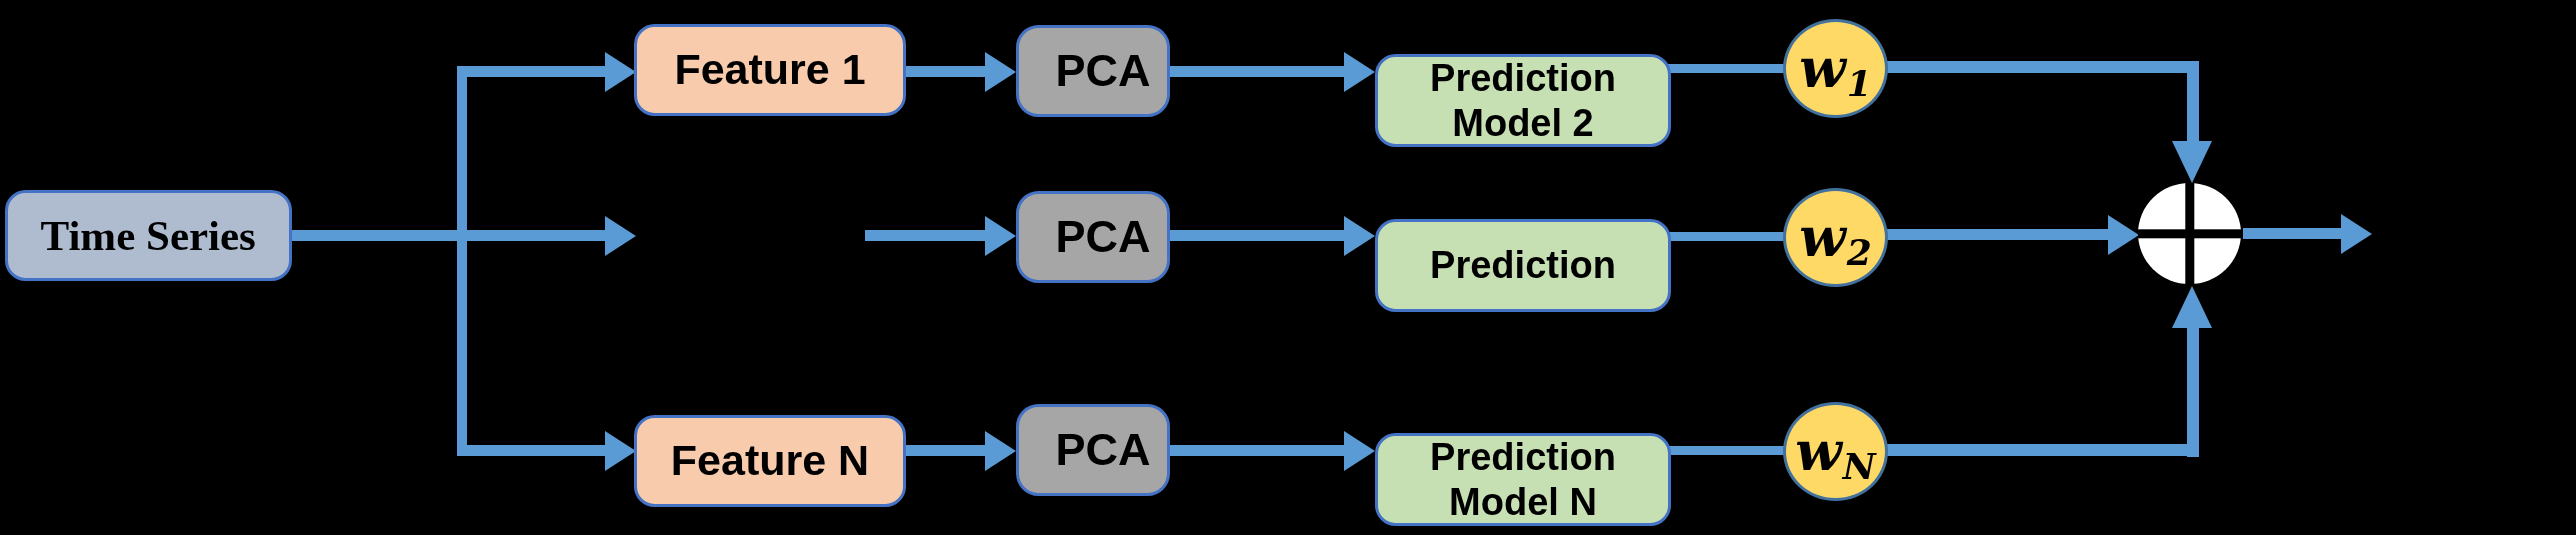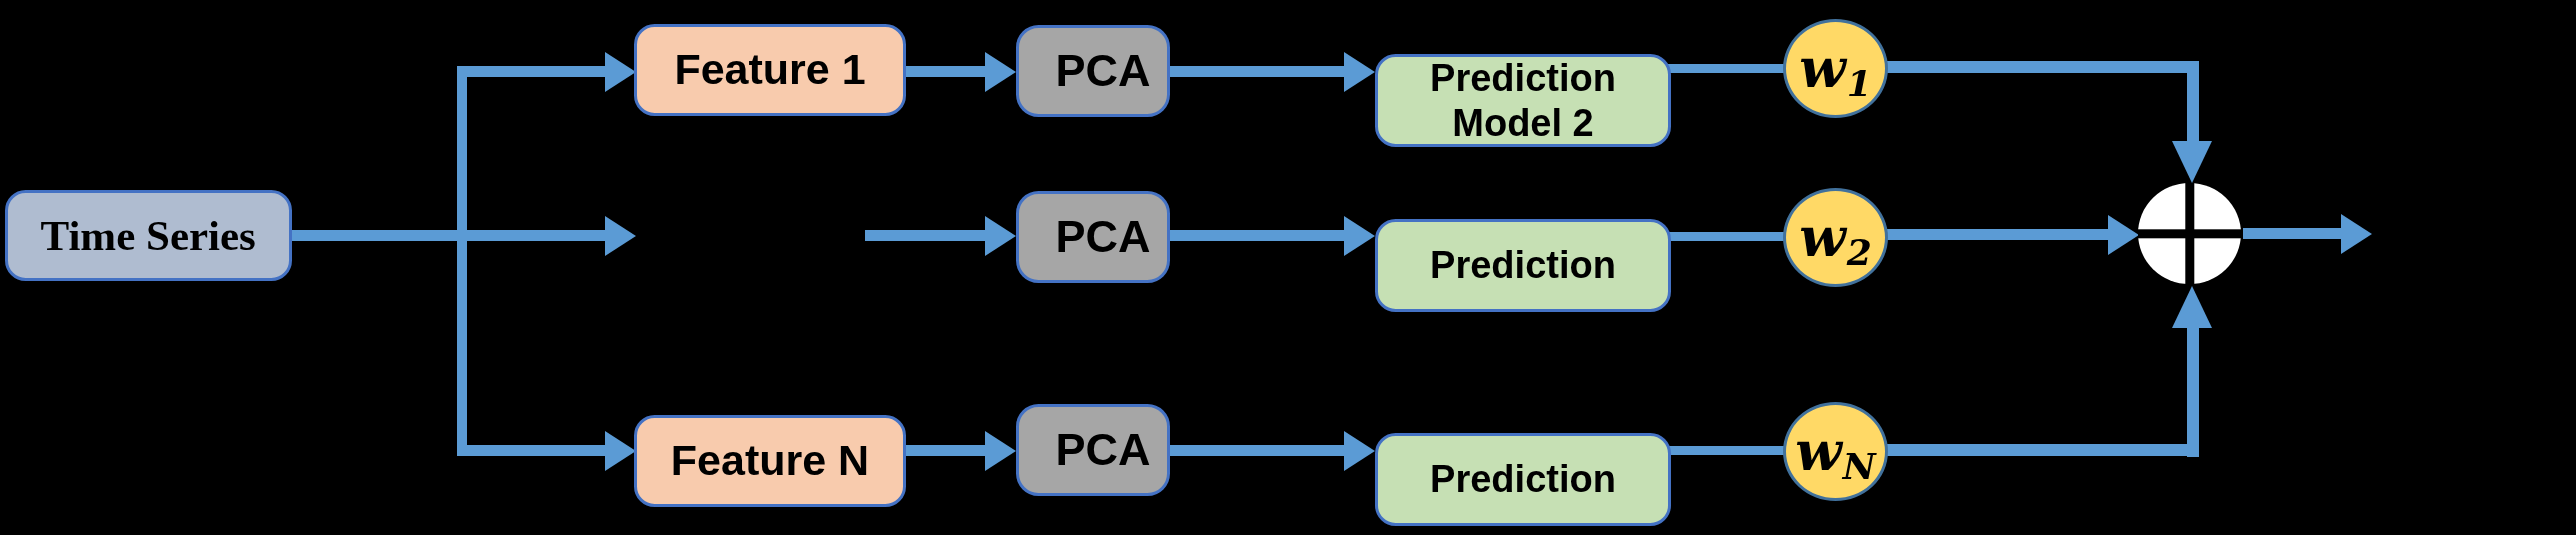--- a/index.html
+++ b/index.html
@@ -121,20 +121,21 @@
 
   <div class="node model m1">
     <span>Prediction</span>
     <span>Model 2</span>
   </div>
   <div class="node model m2">
     <span>Prediction</span>
   </div>
   <div class="node model mn">
     <span>Prediction</span>
+    <span>Model N</span>
   </div>
 
   <div class="node weight w1">
     <span class="wbase">w</span>
       <span class="wsub">1</span>
   </div>
   <div class="node weight w2">
     <span class="wbase">w</span>
       <span class="wsub">2</span>
   </div>

